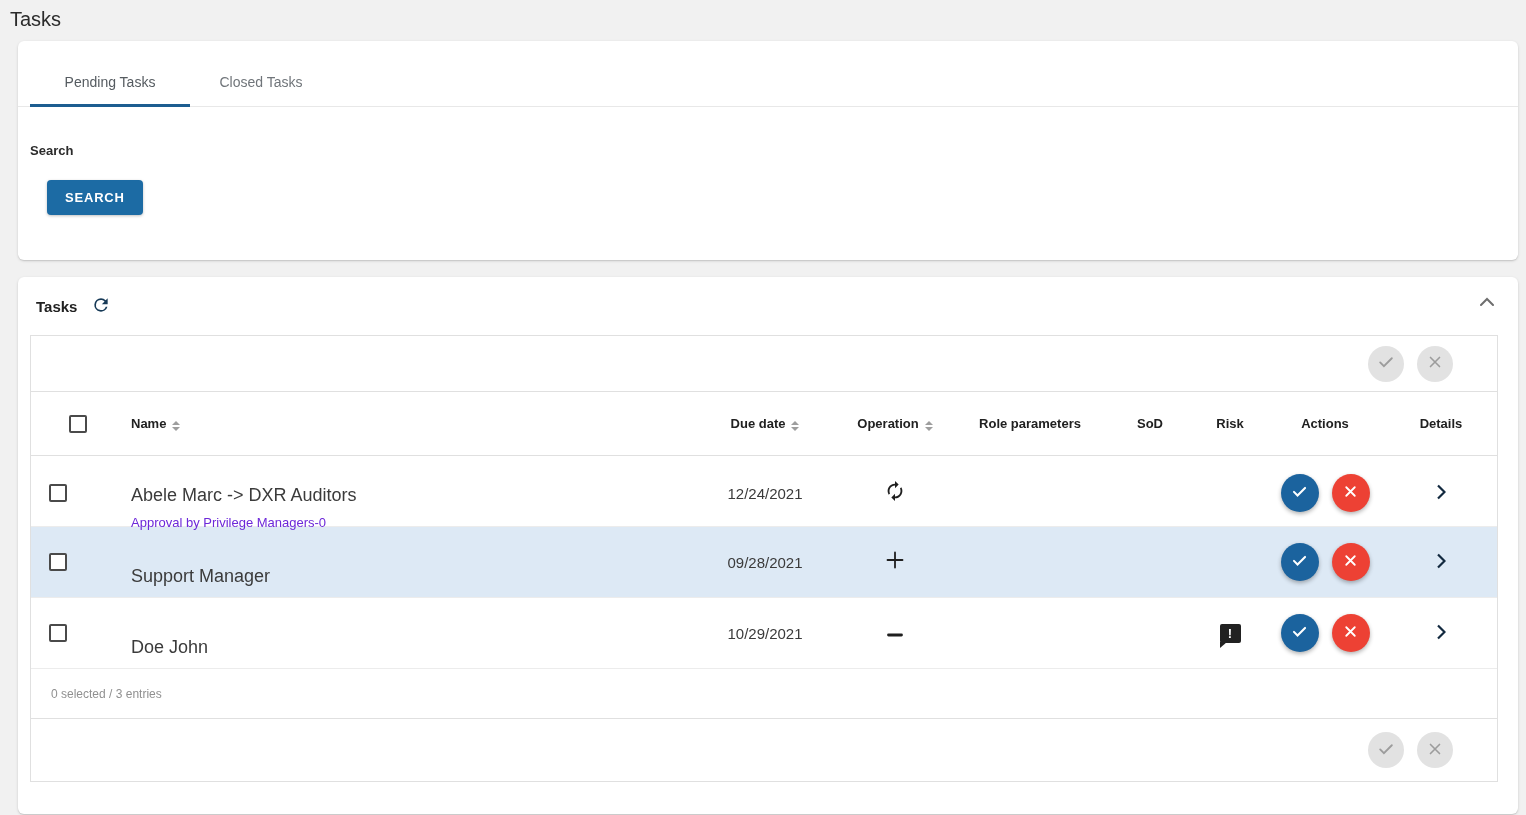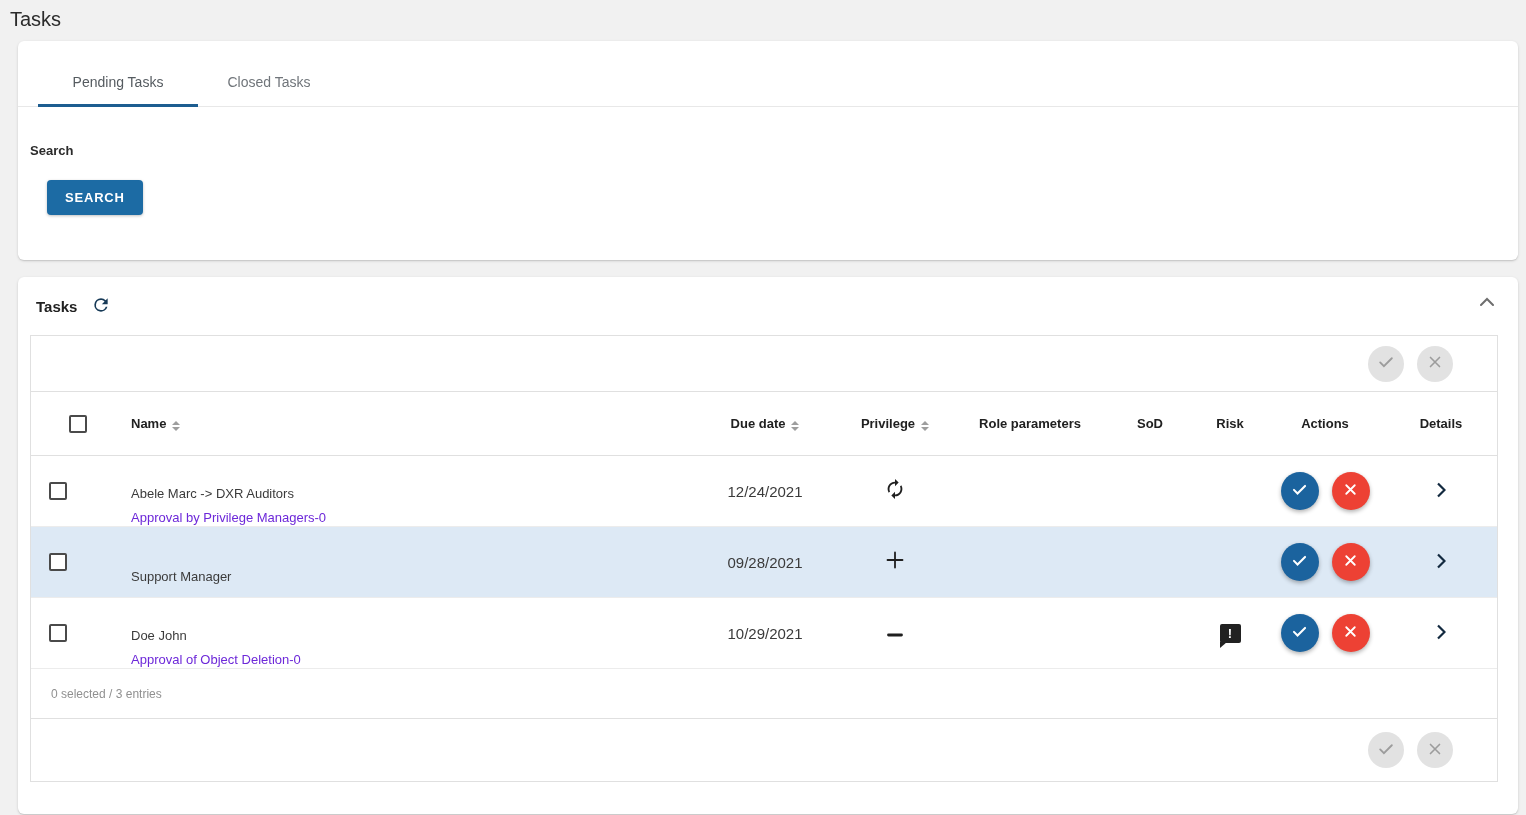--- a/index.html
+++ b/index.html
@@ -12,21 +12,21 @@
   }
   .page-title { font-size: 20px; font-weight: 400; color: #2b2b2b; padding: 2px 0 10px 2px; }
   .card {
     background: #fff;
     border-radius: 6px;
     box-shadow: 0 1px 3px rgba(0,0,0,0.14), 0 1px 1px rgba(0,0,0,0.08);
     margin-left: 10px;
   }
   
   .card-top { height: 219px; }
-  .tabbar { display: flex; border-bottom: 1px solid #e8e8e8; padding-left: 20px; height: 66px; }
+  .tabbar { display: flex; border-bottom: 1px solid #e8e8e8; padding-left: 12px; height: 66px; }
   .tab {
     width: 160px; display: flex; justify-content: center; align-items: flex-end;
     padding-bottom: 16px; font-size: 14px; color: #70757a; cursor: pointer; position: relative;
   }
   .tab.closed { width: 142px; margin-top: 36px; }
   .tab.active { color: #555b60; }
   .tab.active::after {
     content: ""; position: absolute; left: 0; right: 0; bottom: -1px; height: 3px; background: #1d5d90;
   }
   .search-area { padding: 36px 0 0 12px; }
@@ -72,21 +72,21 @@
   .sort-icon i { width: 0; height: 0; border-left: 4px solid transparent; border-right: 4px solid transparent; display: block; }
   .sort-icon .up { border-bottom: 4px solid #9e9e9e; }
   .sort-icon .down { border-top: 4px solid #9e9e9e; }
   .cb {
     width: 18px; height: 18px; border: 2px solid #4a4a4a; border-radius: 2px;
     margin-left: 18px; background: #fff; cursor: pointer;
   }
   .task-row { height: 71px; border-bottom: 1px solid #ececec; cursor: pointer; }
   .task-row.highlighted { background: #dde9f5; }
   .name-cell { padding-left: 25px; display: flex; flex-direction: column; justify-content: center; }
-  .task-name { font-size: 13px; color: #3b3b3b; margin-top: 29px; }
+  .task-name { font-size: 18px; color: #3b3b3b; margin-top: 29px; }
   .task-desc { font-size: 13px; color: #6d28d9; margin-top: 9px; }
   .date-cell { text-align: center; font-size: 15px; color: #3b3b3b; }
   .center-cell { display: flex; justify-content: center; align-items: center; }
   .actions-cell { display: flex; justify-content: center; align-items: center; gap: 13px; }
   .action-btn {
     width: 38px; height: 38px; border-radius: 50%; border: none; cursor: pointer;
     display: flex; justify-content: center; align-items: center;
     box-shadow: 0 2px 4px rgba(0,0,0,0.3);
   }
   .approve { background: #1b639e; }
@@ -180,21 +180,21 @@
             </span>
         </div>
         <div class="th">
           <span>Due date</span>
           <span class="sort-icon">
               <i class="up"></i>
               <i class="down"></i>
             </span>
         </div>
         <div class="th">
-          <span>Privilege</span>
+          <span>Operation</span>
           <span class="sort-icon">
               <i class="up"></i>
               <i class="down"></i>
             </span>
         </div>
         <div class="th">
           <span>Role parameters</span>
         </div>
         <div class="th">
           <span>SoD</span>
@@ -300,21 +300,20 @@
           </button>
         </div>
       </div>
 
       <div class="grid-row task-row">
         <div class="center-cell" style="justify-content:flex-start;">
             <span class="cb"></span>
           </div>
         <div class="name-cell">
           <span class="task-name">Doe John</span>
-          <span class="task-desc">Approval of Object Deletion-0</span>
         </div>
         <div class="date-cell">10/29/2021</div>
         <div class="center-cell">
           <span>
             <svg width="16" height="6" viewBox="0 0 16 6">
               <path d="M1.5 3h13" stroke="#1f1f1f" stroke-width="2.8" stroke-linecap="round"></path>
             </svg>
           </span>
         </div>
         <div class="center-cell"></div>

